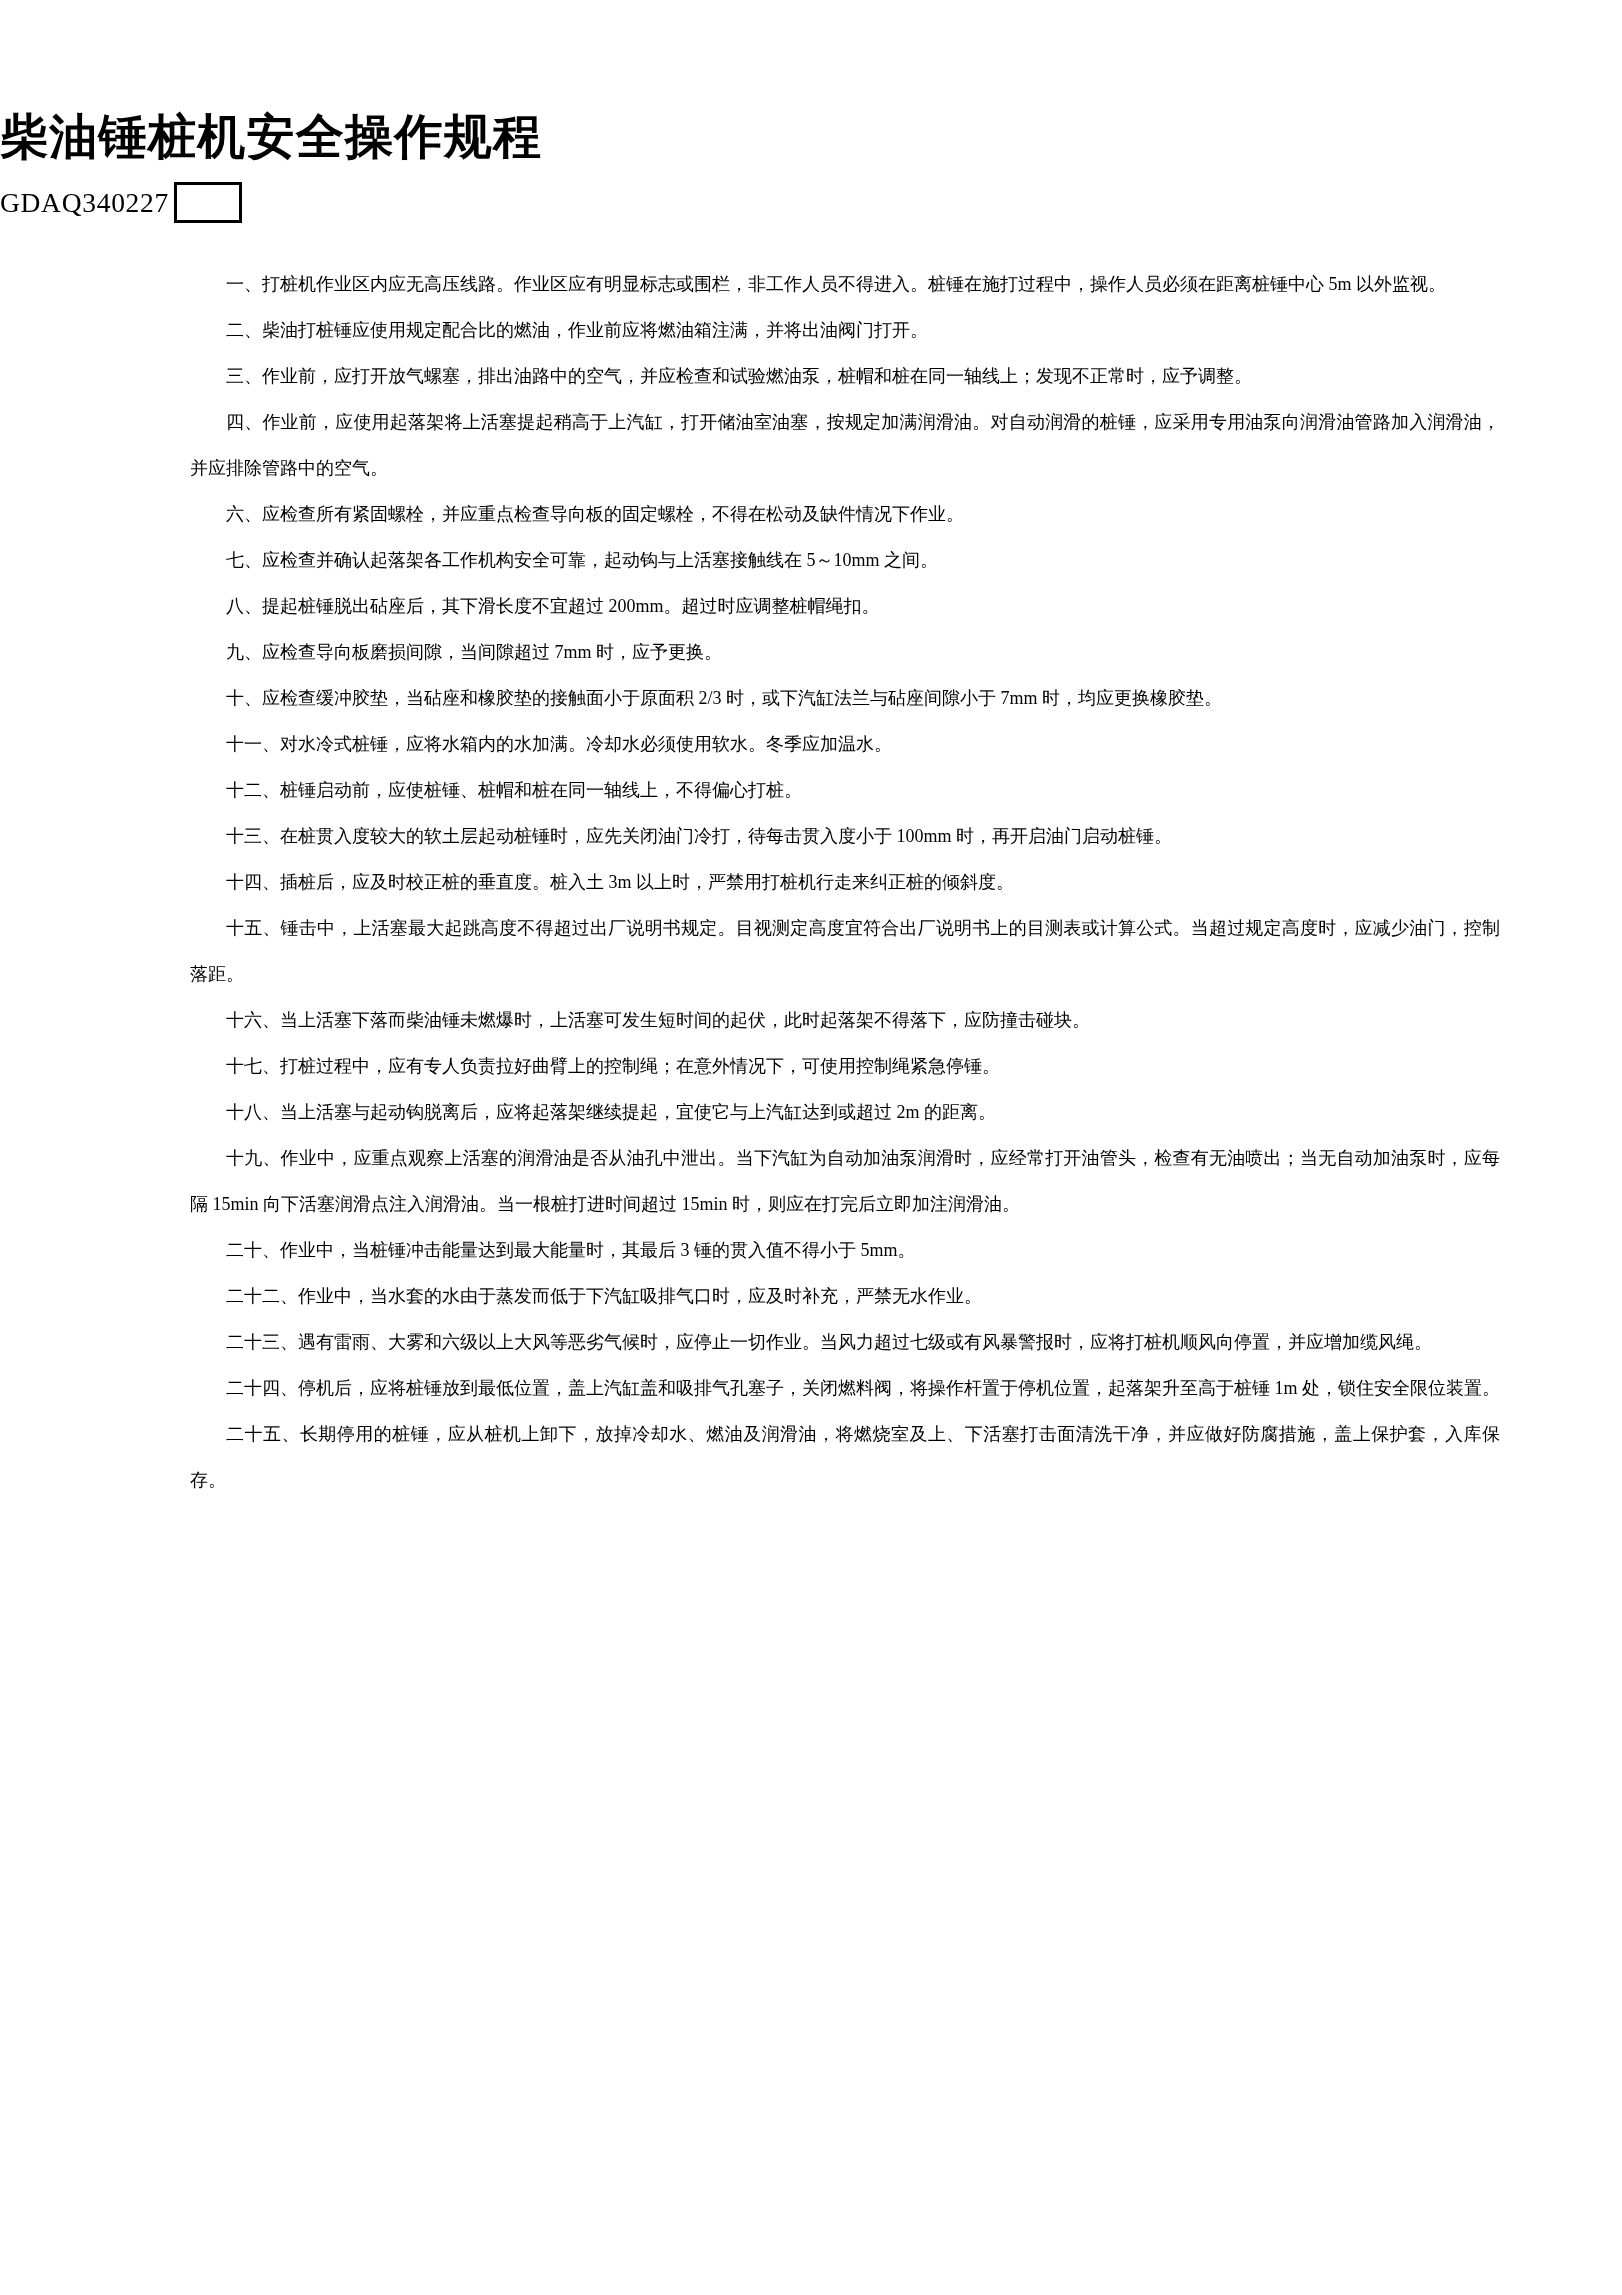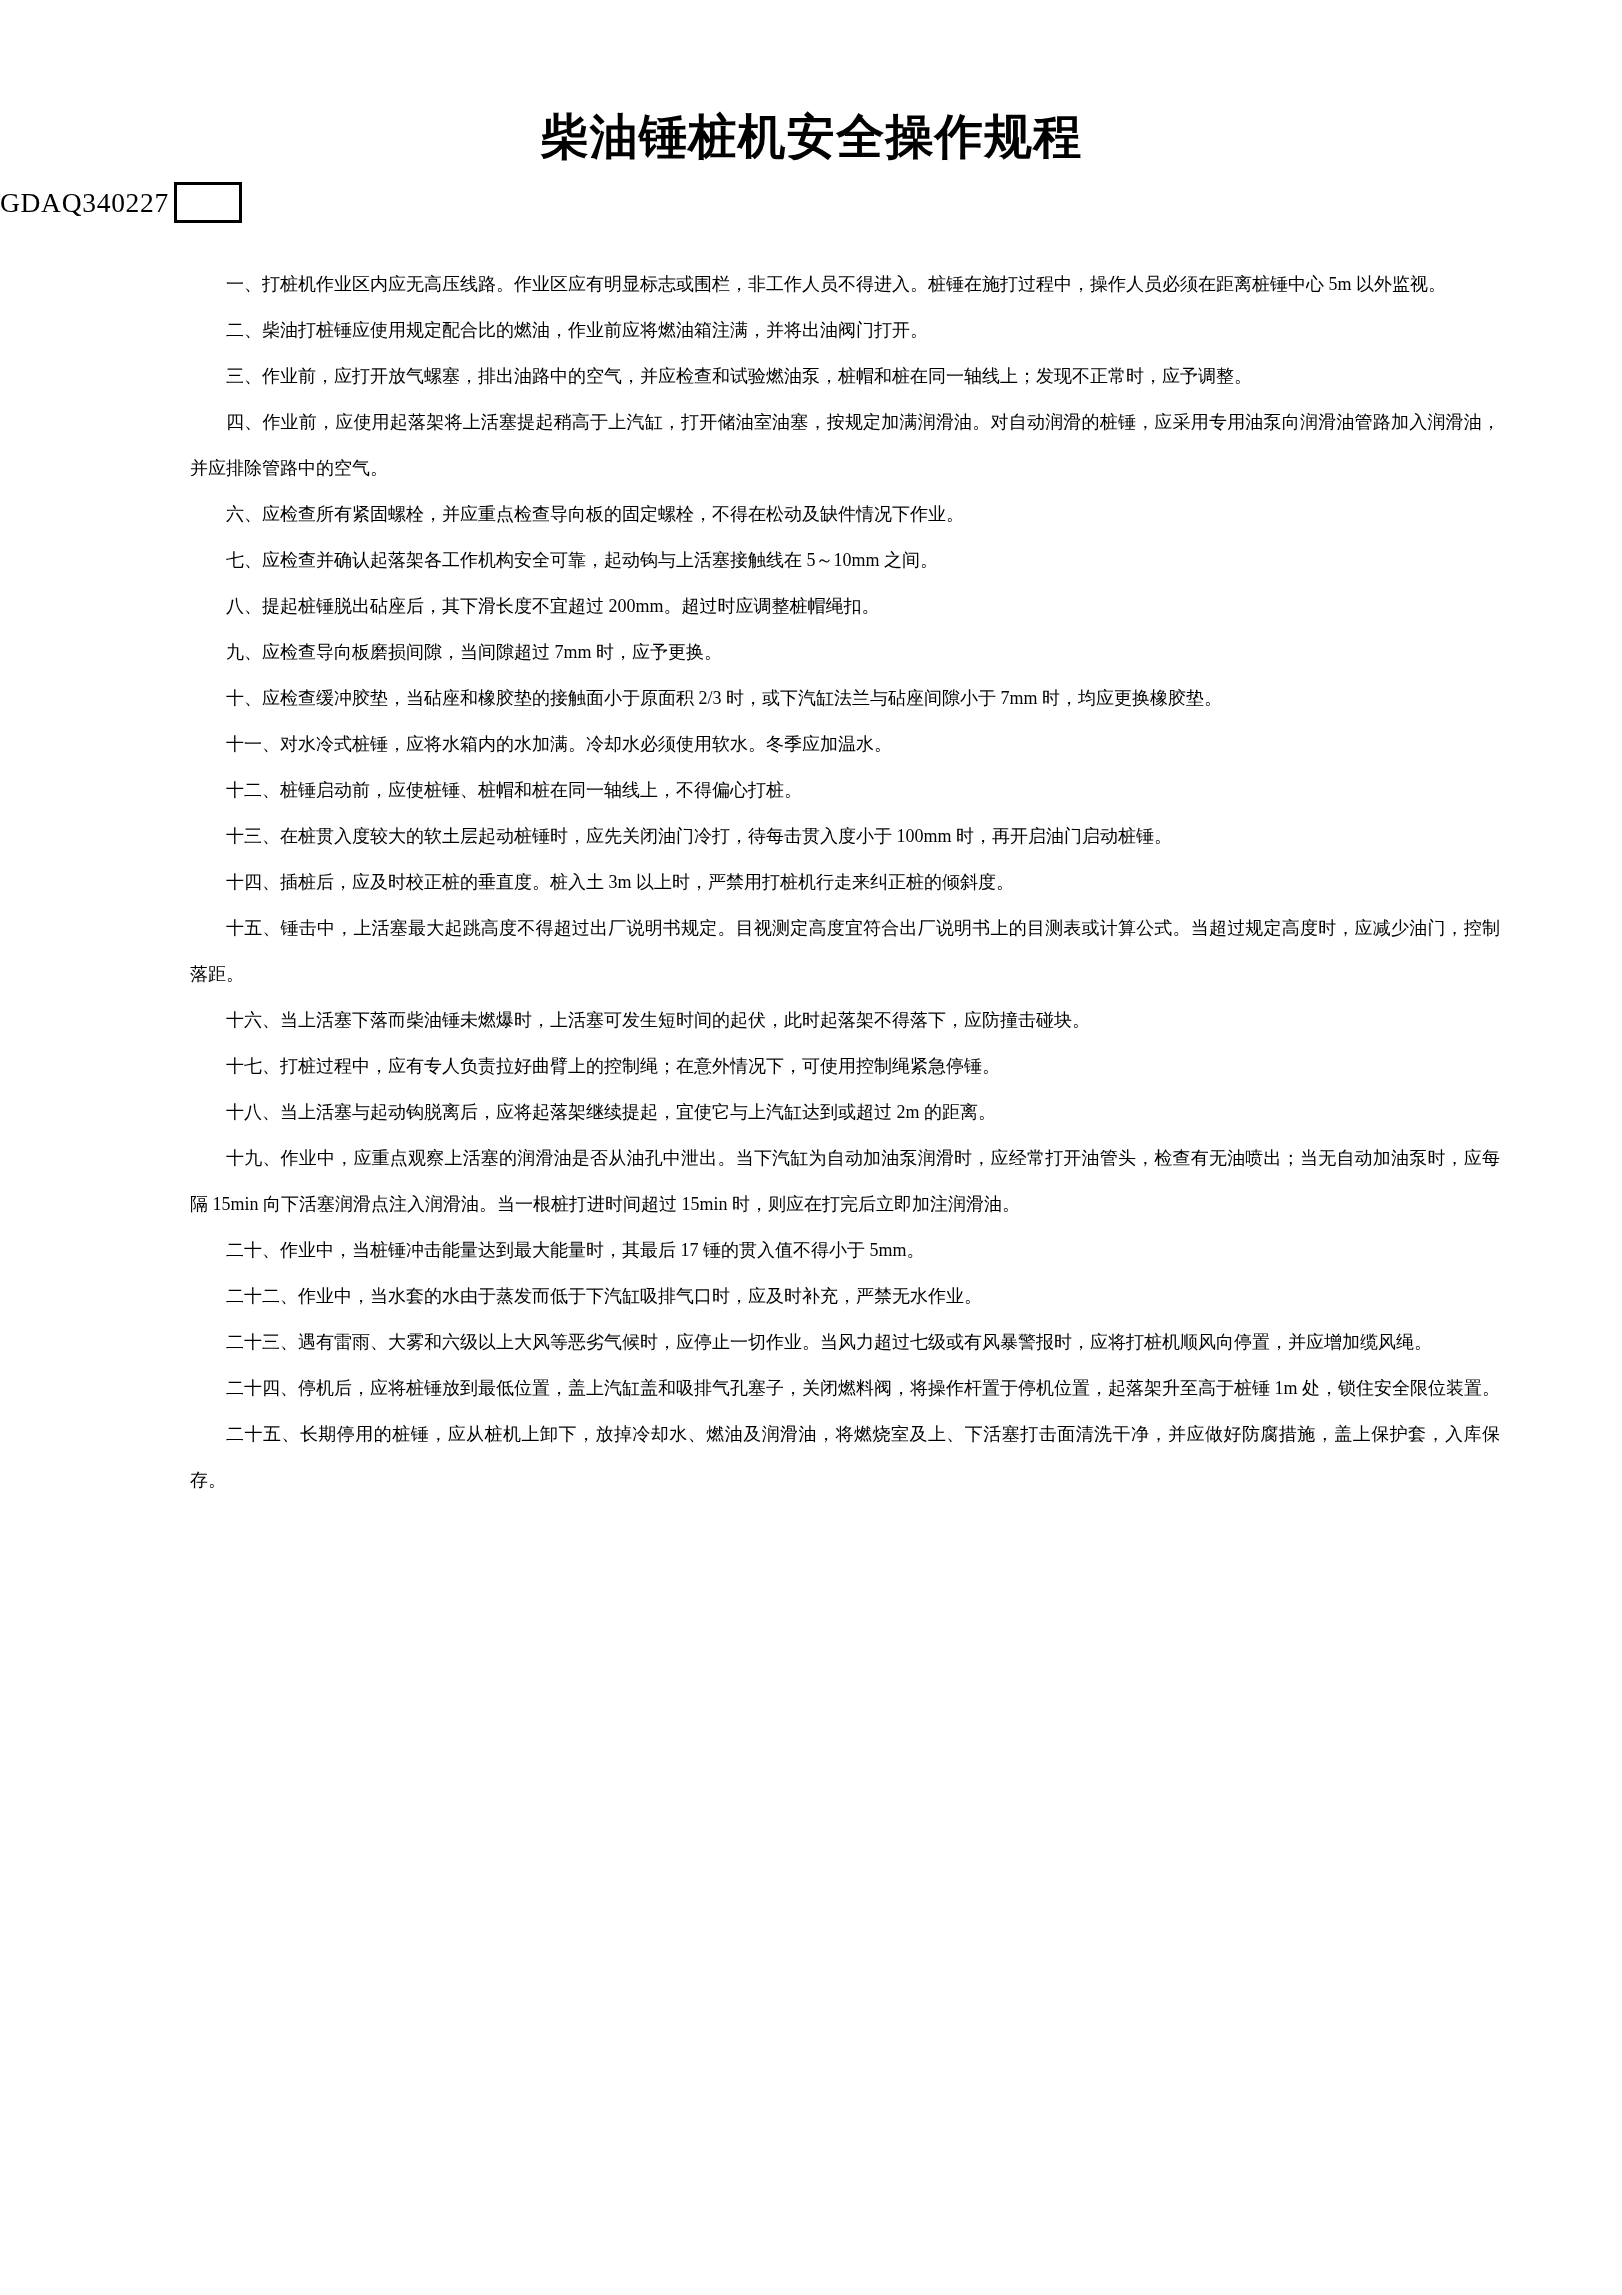--- a/index.html
+++ b/index.html
@@ -11,21 +11,20 @@
     position: relative;
     width: 1623px;
     height: 2295px;
     background: #ffffff;
     overflow: hidden;
     font-family: "Liberation Serif", "DejaVu Serif", serif;
     color: #000000;
   }
   .doc-title {
     padding-top: 111px;
-    text-align: center;
     font-family: "Liberation Sans", "DejaVu Sans", sans-serif;
     font-weight: bold;
     font-size: 48px;
     line-height: 1.1;
     letter-spacing: 1.3px;
   }
   .code-row {
     display: flex;
     align-items: center;
     margin-top: 18.3px;
@@ -83,21 +82,21 @@
     <p>十、应检查缓冲胶垫，当砧座和橡胶垫的接触面小于原面积 2/3 时，或下汽缸法兰与砧座间隙小于 7mm 时，均应更换橡胶垫。</p>
     <p>十一、对水冷式桩锤，应将水箱内的水加满。冷却水必须使用软水。冬季应加温水。</p>
     <p>十二、桩锤启动前，应使桩锤、桩帽和桩在同一轴线上，不得偏心打桩。</p>
     <p>十三、在桩贯入度较大的软土层起动桩锤时，应先关闭油门冷打，待每击贯入度小于 100mm 时，再开启油门启动桩锤。</p>
     <p>十四、插桩后，应及时校正桩的垂直度。桩入土 3m 以上时，严禁用打桩机行走来纠正桩的倾斜度。</p>
     <p>十五、锤击中，上活塞最大起跳高度不得超过出厂说明书规定。目视测定高度宜符合出厂说明书上的目测表或计算公式。当超过规定高度时，应减少油门，控制落距。</p>
     <p>十六、当上活塞下落而柴油锤未燃爆时，上活塞可发生短时间的起伏，此时起落架不得落下，应防撞击碰块。</p>
     <p>十七、打桩过程中，应有专人负责拉好曲臂上的控制绳；在意外情况下，可使用控制绳紧急停锤。</p>
     <p>十八、当上活塞与起动钩脱离后，应将起落架继续提起，宜使它与上汽缸达到或超过 2m 的距离。</p>
     <p>十九、作业中，应重点观察上活塞的润滑油是否从油孔中泄出。当下汽缸为自动加油泵润滑时，应经常打开油管头，检查有无油喷出；当无自动加油泵时，应每隔 15min 向下活塞润滑点注入润滑油。当一根桩打进时间超过 15min 时，则应在打完后立即加注润滑油。</p>
-    <p>二十、作业中，当桩锤冲击能量达到最大能量时，其最后 17 锤的贯入值不得小于 5mm。</p>
+    <p>二十、作业中，当桩锤冲击能量达到最大能量时，其最后 3 锤的贯入值不得小于 5mm。</p>
     <p>二十二、作业中，当水套的水由于蒸发而低于下汽缸吸排气口时，应及时补充，严禁无水作业。</p>
     <p>二十三、遇有雷雨、大雾和六级以上大风等恶劣气候时，应停止一切作业。当风力超过七级或有风暴警报时，应将打桩机顺风向停置，并应增加缆风绳。</p>
     <p>二十四、停机后，应将桩锤放到最低位置，盖上汽缸盖和吸排气孔塞子，关闭燃料阀，将操作杆置于停机位置，起落架升至高于桩锤 1m 处，锁住安全限位装置。</p>
     <p>二十五、长期停用的桩锤，应从桩机上卸下，放掉冷却水、燃油及润滑油，将燃烧室及上、下活塞打击面清洗干净，并应做好防腐措施，盖上保护套，入库保存。</p>
   </div>
 
 </div>
 
 
 </body></html>

